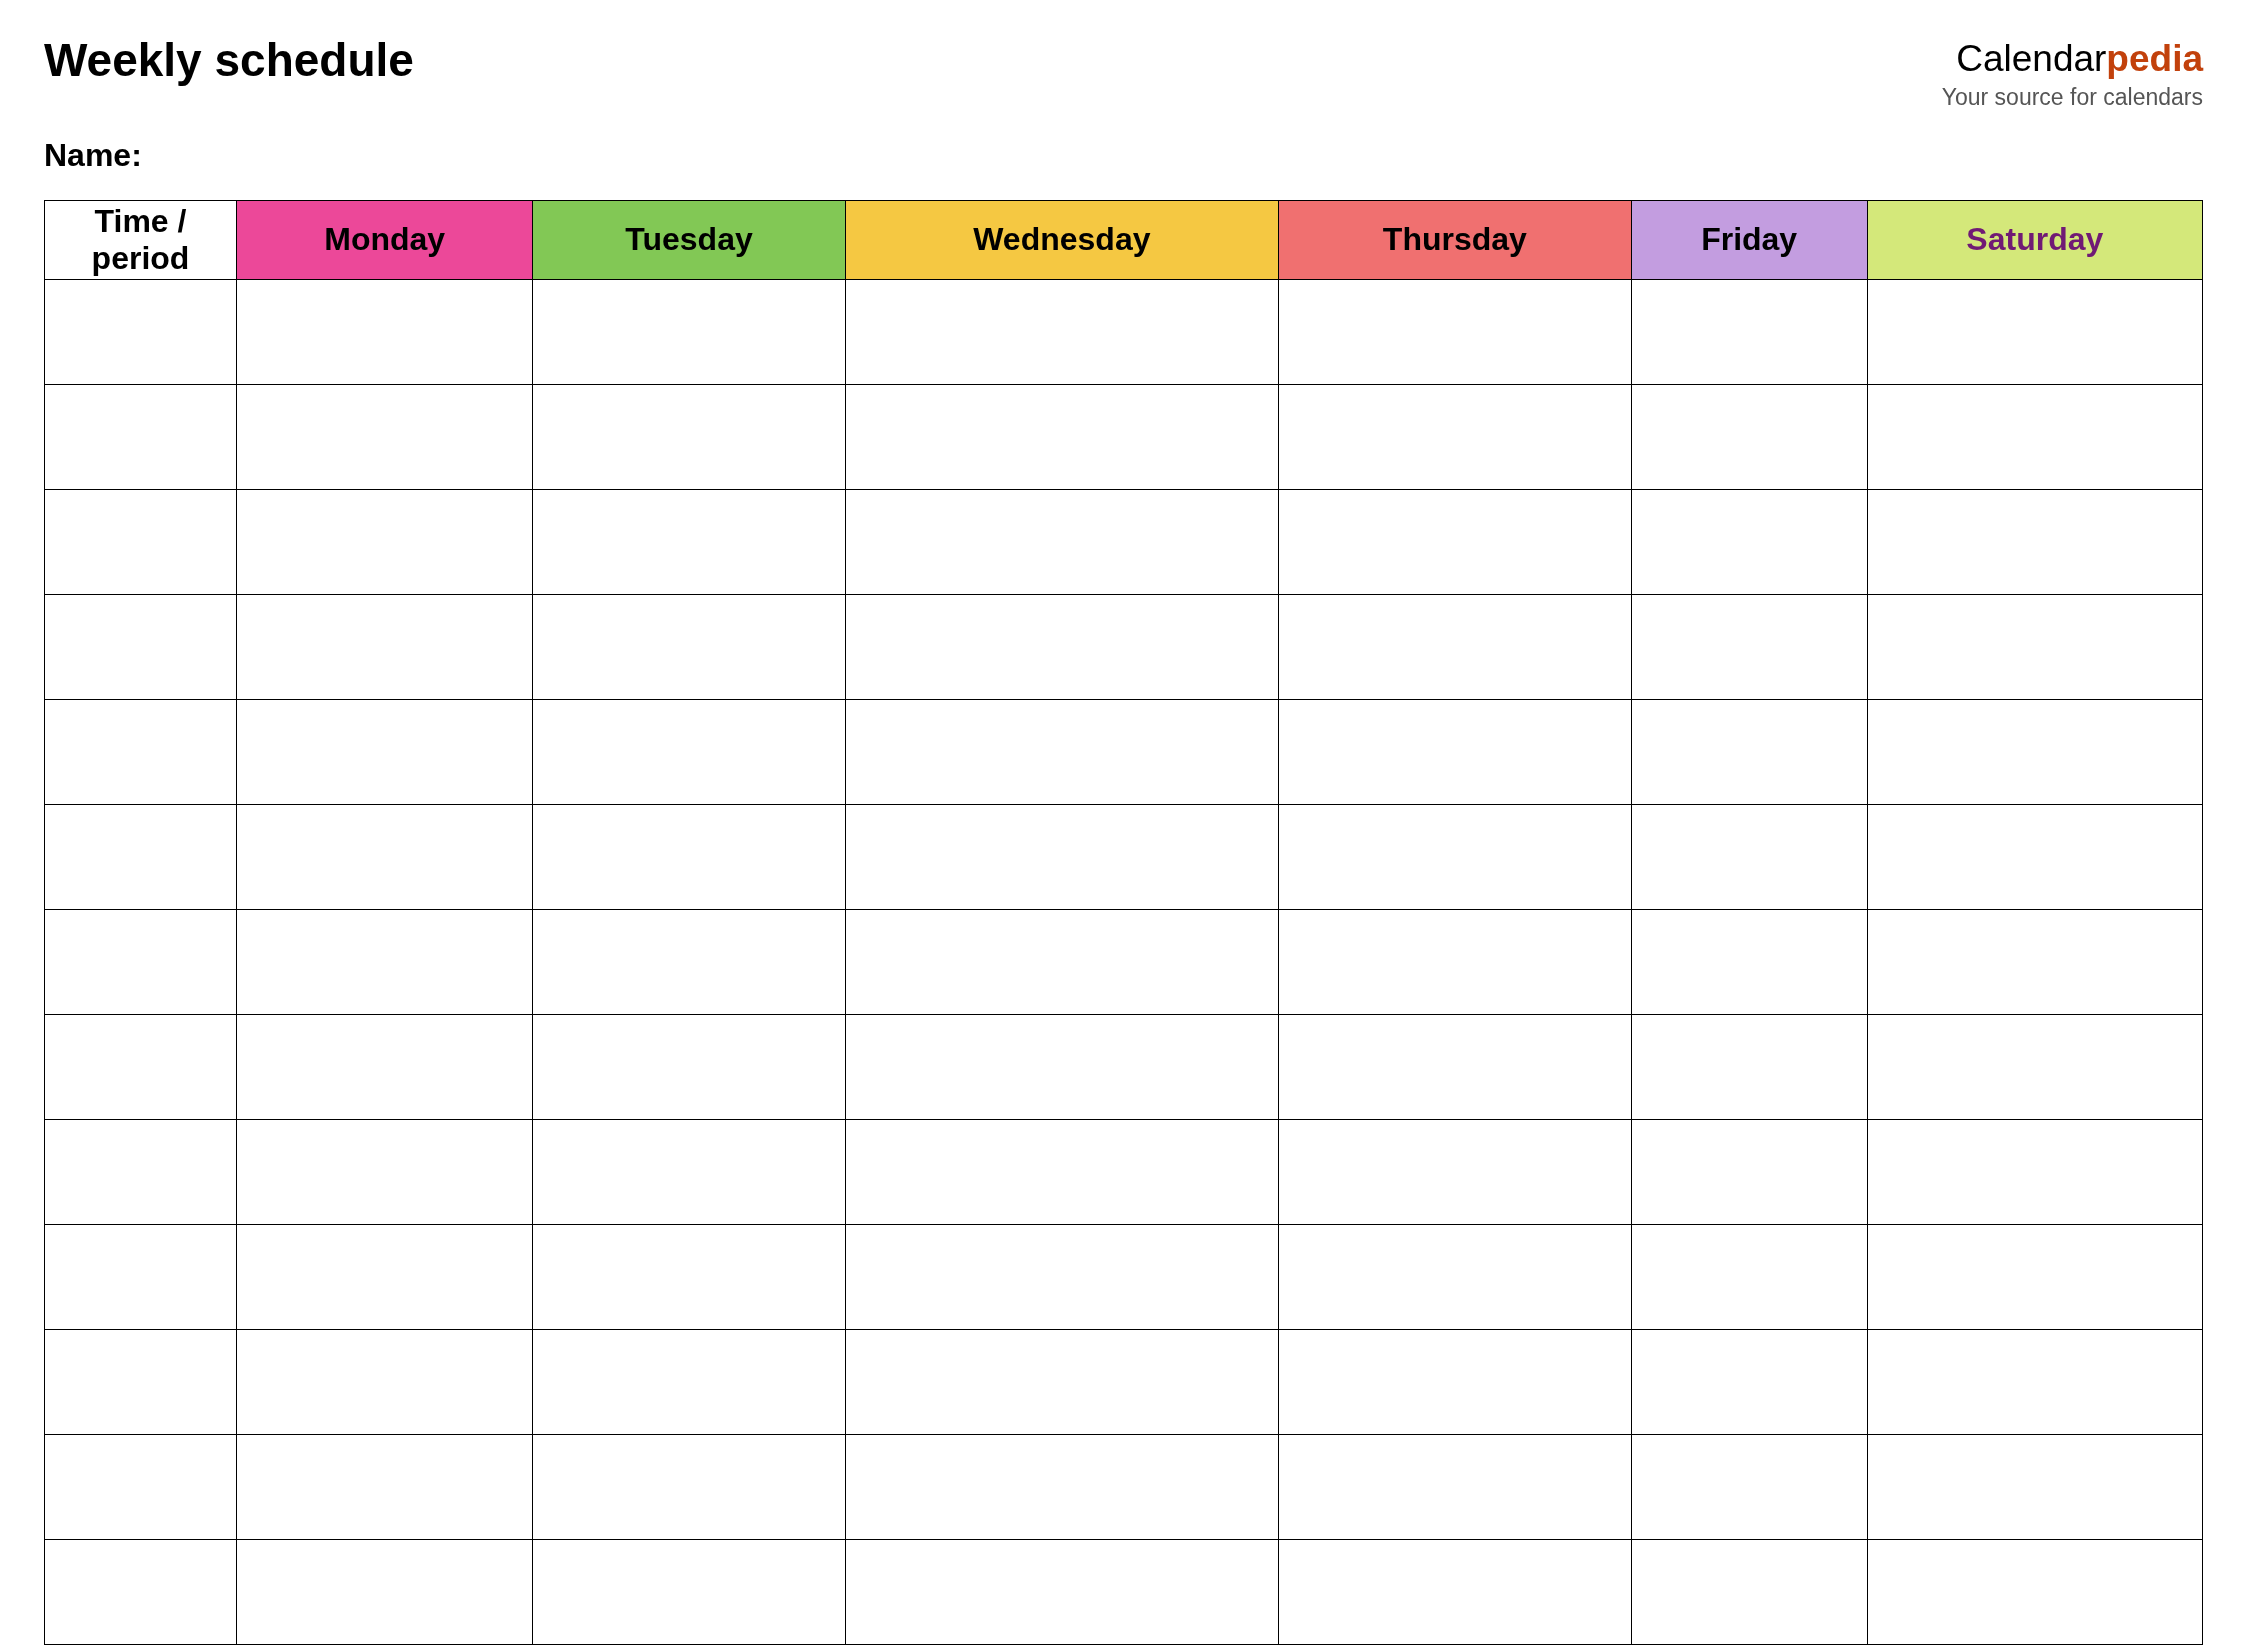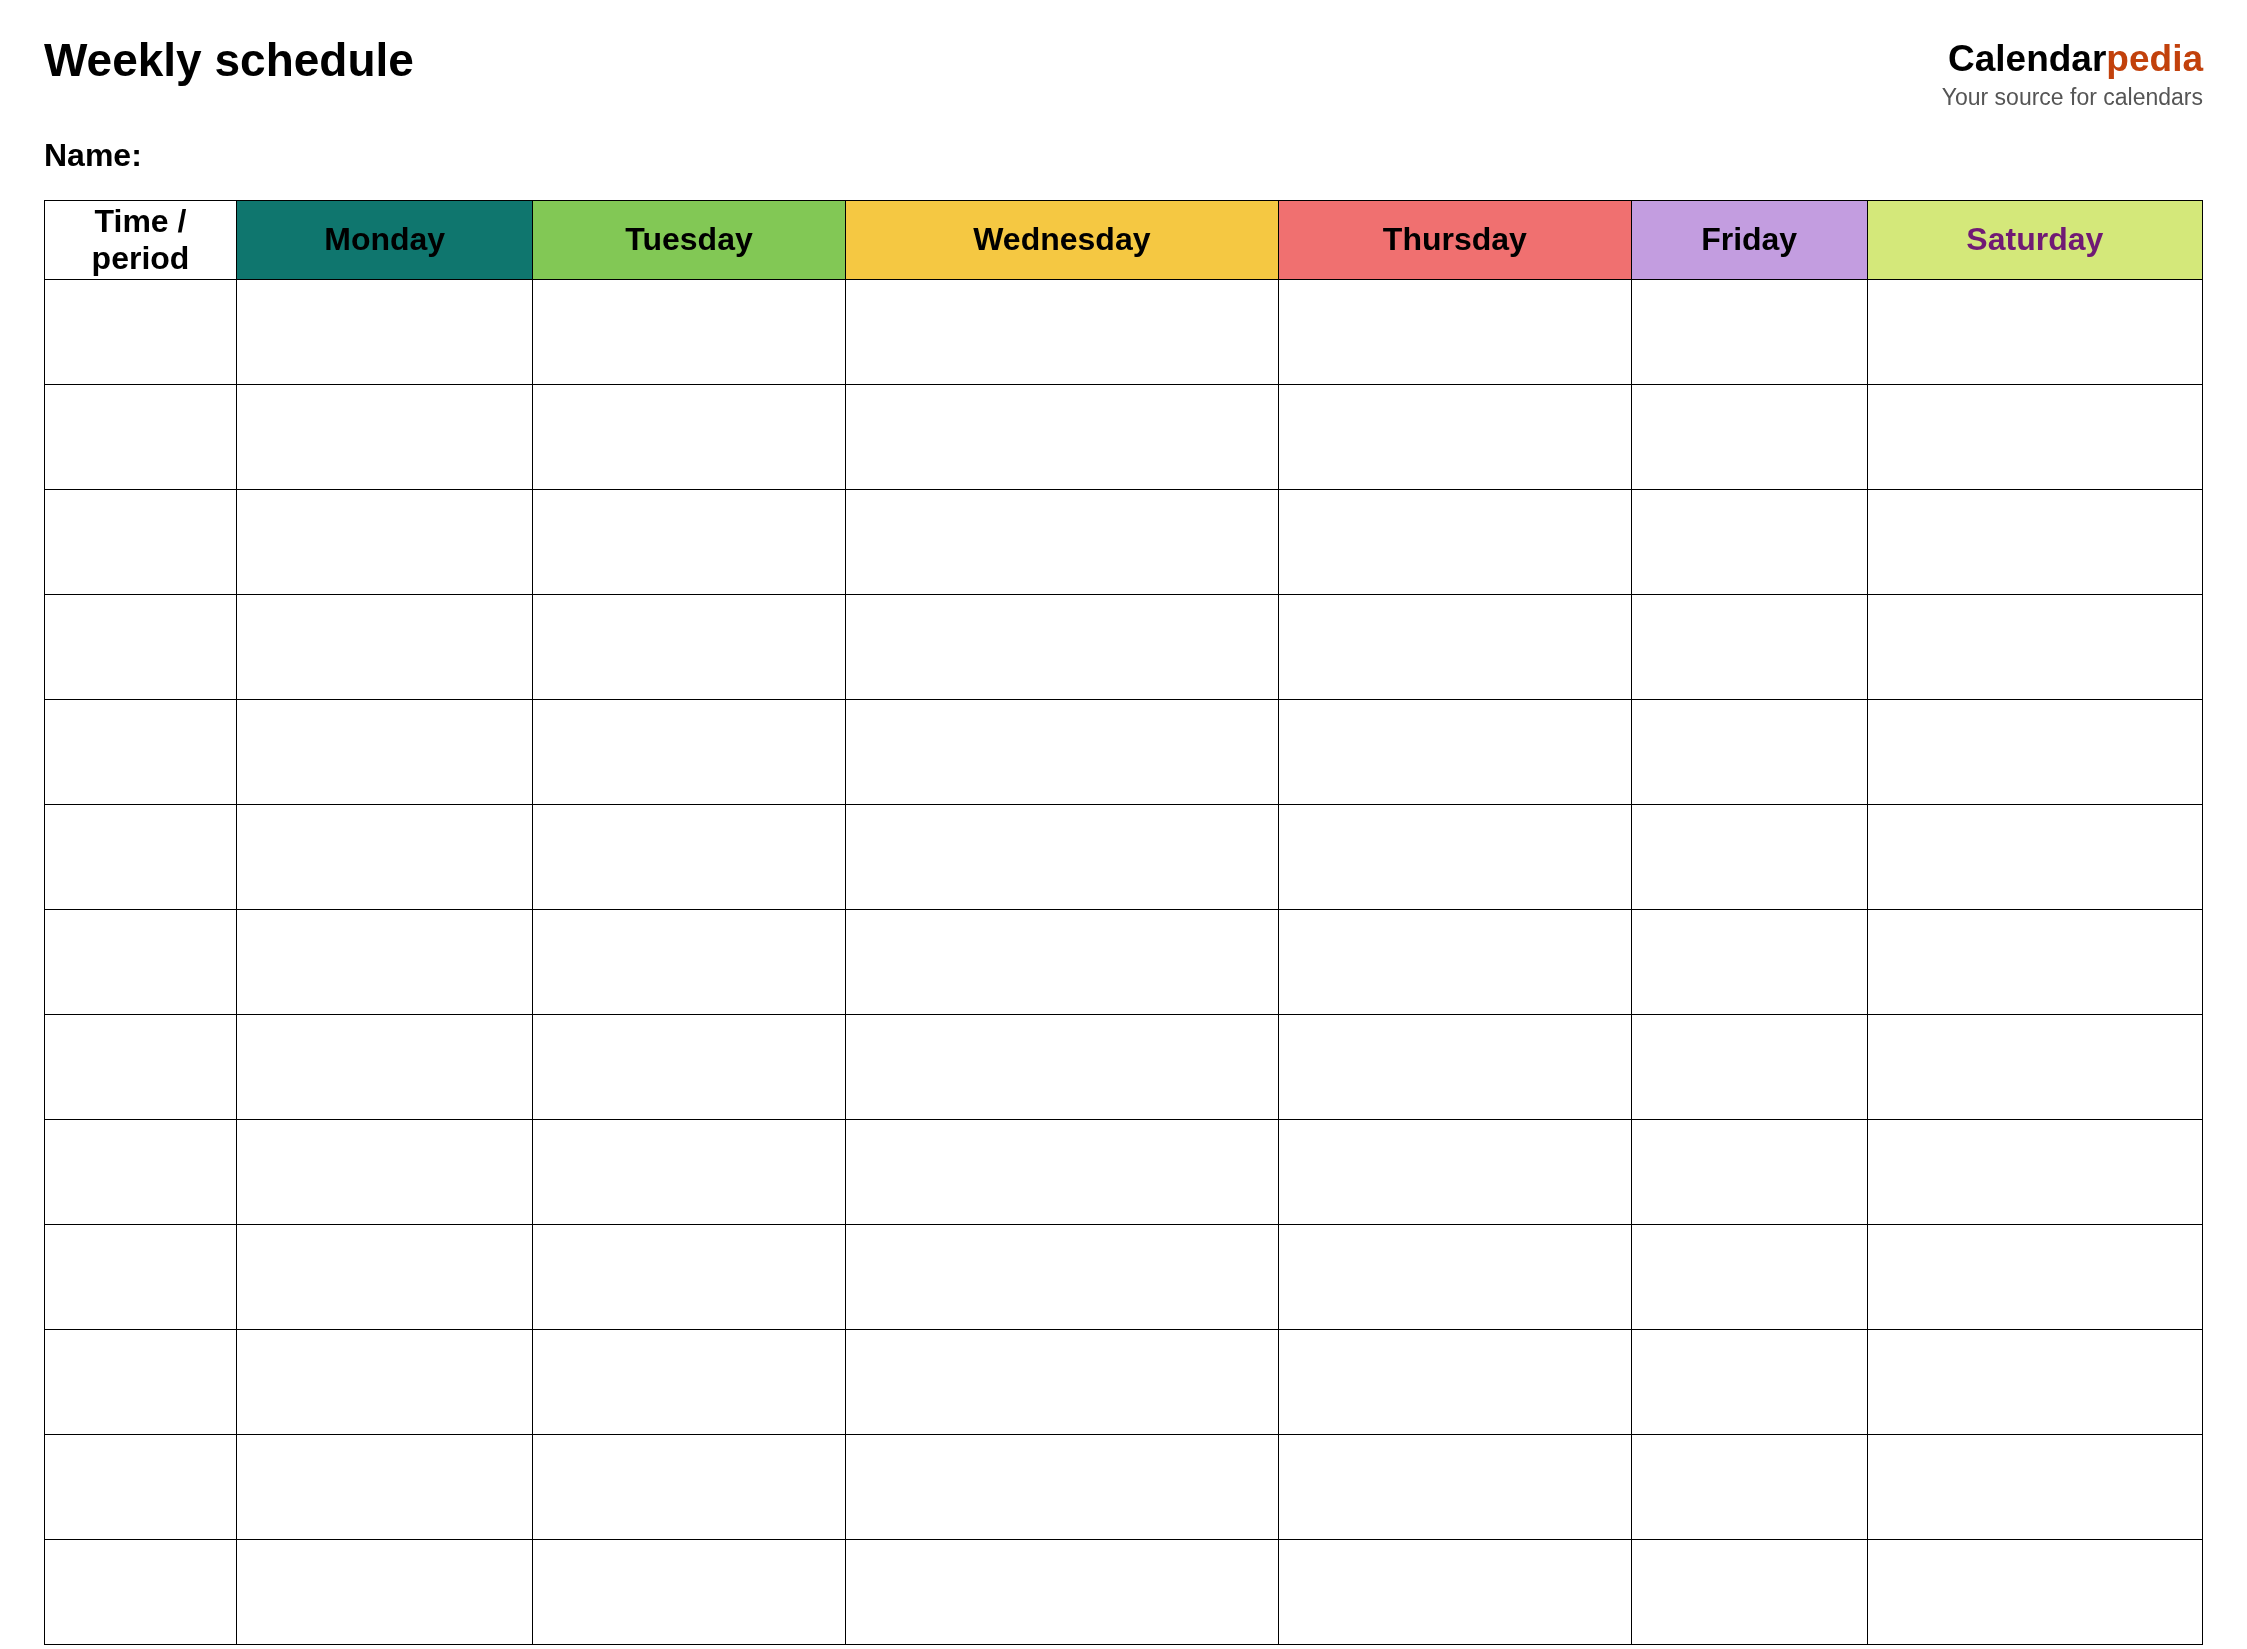--- a/index.html
+++ b/index.html
@@ -36,21 +36,21 @@
       font-size: 32px;
       line-height: 1.3;
     }
 
     .brand-name {
       font-size: 37px;
     }
 
     .brand-calendar {
       color: #000000;
-      font-weight: bold;
+      font-weight: normal;
       margin-top: 12px;
     }
 
     .brand-pedia {
       color: #c2410c;
       font-weight: bold;
     }
 
     .brand-tagline {
       font-size: 23px;
@@ -90,21 +90,21 @@
     .th-time {
       background: #ffffff;
       font-size: 28px;
       font-weight: bold;
       color: #000000;
       width: 192px;
       padding: 8.8px;
     }
 
     .th-monday {
-      background: #0f766e;
+      background: #ec4899;
       color: #000000;
     }
 
     .th-tuesday {
       background: #82c855;
       color: #000000;
     }
 
     .th-wednesday {
       background: #f5c842;

